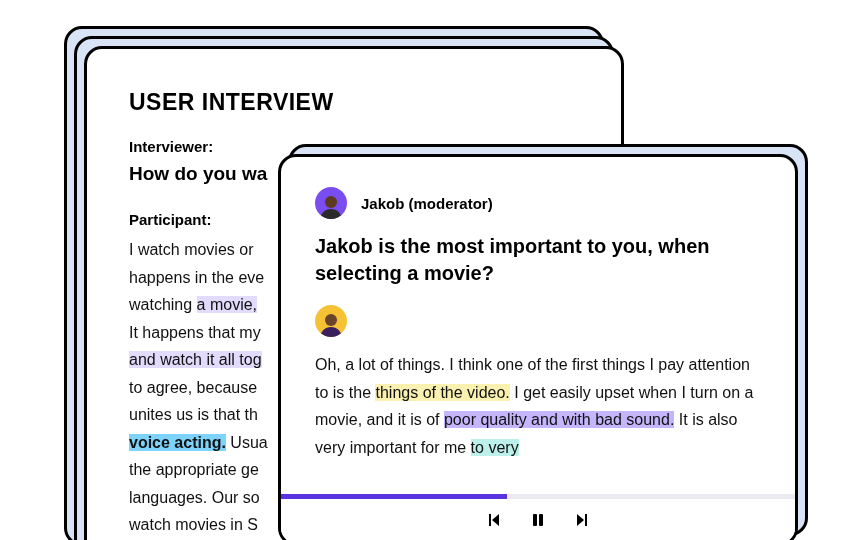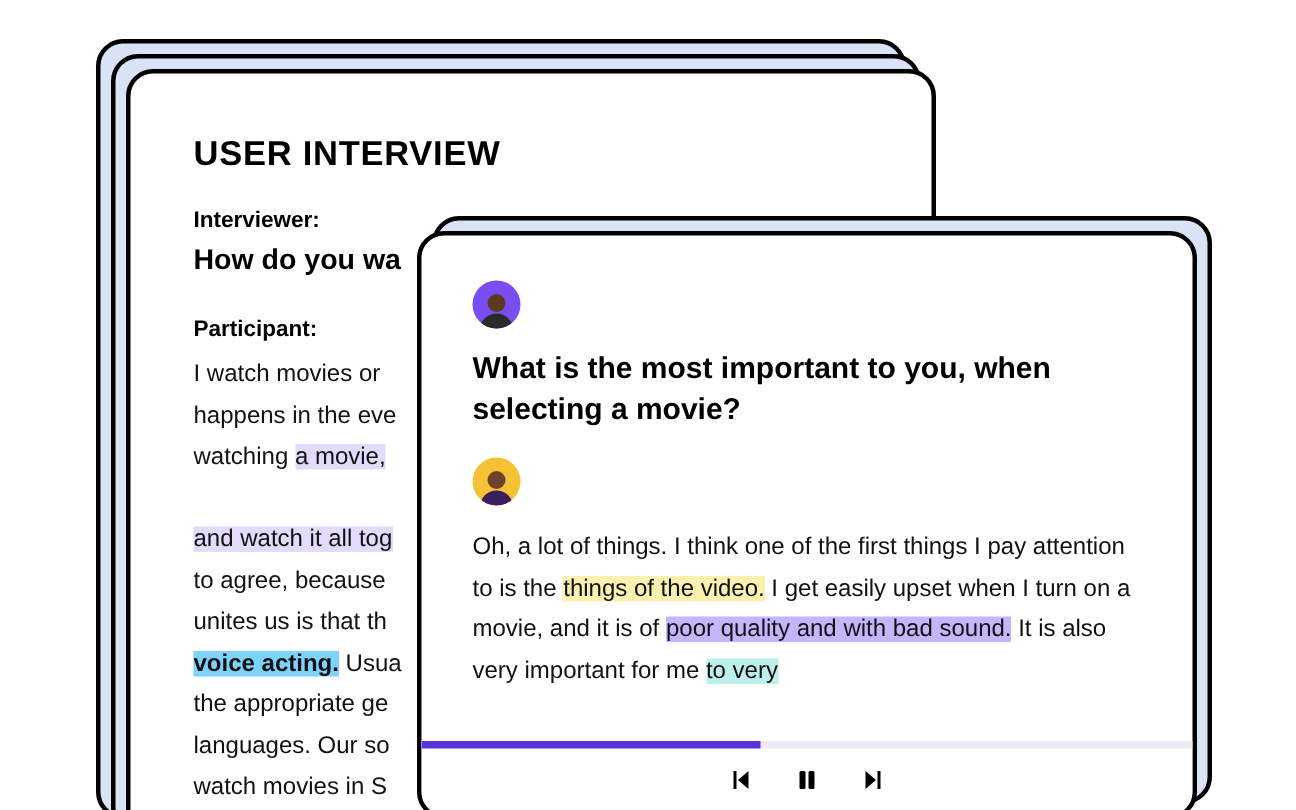--- a/index.html
+++ b/index.html
@@ -163,43 +163,44 @@
 
   <div class="card card-stack-1">
     <div class="doc-title">USER INTERVIEW</div>
     <div class="label-role">Interviewer:</div>
     <div class="question-big">How do you wa</div>
     <div class="label-role">Participant:</div>
     <div class="body-text">
       <span>I watch movies or </span><br>
       <span>happens in the eve</span><br>
       <span>watching </span><span class="hl-lav">a movie,</span><br>
-      <br>
+      <span>It happens that my</span><br>
       <span class="hl-lav">and watch it all tog</span><br>
       <span>to agree, because</span><br>
       <span>unites us is that th</span><br>
       <span class="hl-pink">voice acting.</span><span> Usua</span><br>
       <span>the appropriate ge</span><br>
       <span>languages. Our so</span><br>
       <span>watch movies in S</span>
     </div>
   </div>
 
   <div class="card card-player-bg"></div>
 
   <div class="card card-player">
 
     <div class="speaker-row">
       <div class="avatar purple">
         <div class="head"></div>
           <div class="body"></div>
       </div>
-    </div>
-
-    <div class="player-question">What is the most important to you, when selecting a movie?</div>
+      <div class="speaker-name">Jakob (moderator)</div>
+    </div>
+
+    <div class="player-question">Jakob is the most important to you, when selecting a movie?</div>
 
     <div class="speaker-row">
       <div class="avatar yellow">
         <div class="head"></div>
           <div class="body"></div>
       </div>
     </div>
 
     <div class="player-body">
       <span>Oh, a lot of things. I think one of the first things I pay attention to is the </span><span class="hl-yellow">things of the video.</span><span> I get easily upset when I turn on a movie, and it is of </span><span class="hl-pink2">poor quality and with bad sound.</span><span> It is also very important for me </span><span class="hl-cyan">to very</span>

